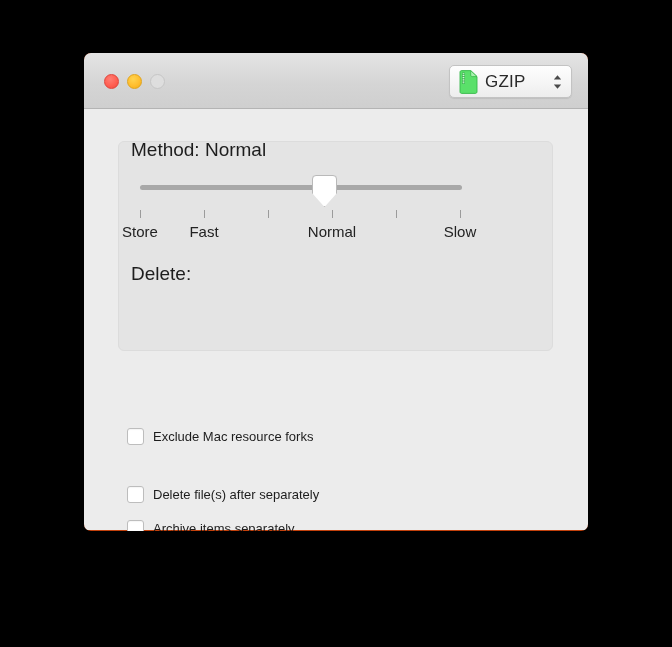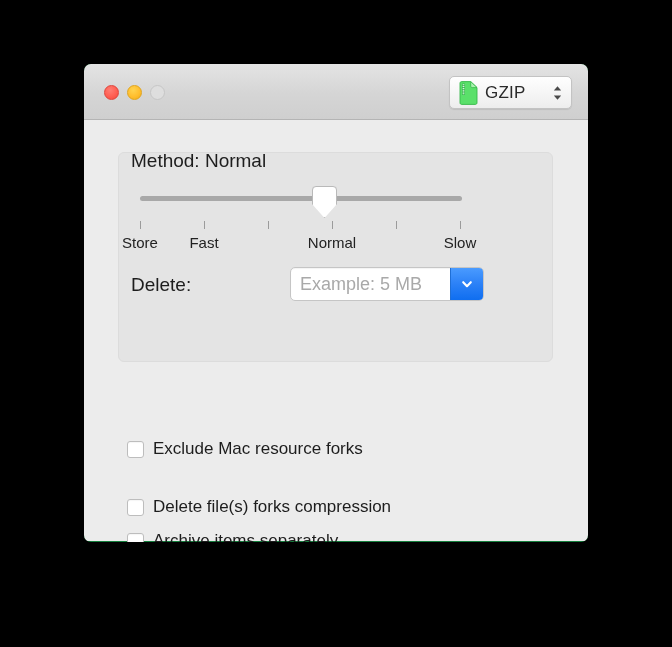--- a/index.html
+++ b/index.html
@@ -13,25 +13,25 @@
     position: relative;
     overflow: hidden;
     font-family: "Liberation Sans", sans-serif;
     -webkit-font-smoothing: antialiased;
   }
 
   
   #window {
     position: absolute;
     left: 84px;
-    top: 64px;
+    top: 53px;
     width: 504px;
     height: 478px;
     border-radius: 7px;
-    background: #15803d;
+    background: #c2410c;
     overflow: hidden;
     box-shadow: 0 10px 34px rgba(0,0,0,0.55);
   }
 
   
   #titlebar {
     position: relative;
     height: 56px;
     background: linear-gradient(to bottom, #e4e4e4 0%, #d5d5d5 55%, #cfcfcf 100%);
     border-bottom: 1px solid #b4b4b4;
@@ -241,21 +241,21 @@
     width: 17px;
     height: 17px;
     flex: 0 0 auto;
     background: #ffffff;
     border: 1px solid #bdbdbd;
     border-radius: 3px;
     box-sizing: border-box;
     box-shadow: inset 0 1px 1px rgba(0,0,0,0.04);
   }
   .checkbox-label {
-    font-size: 17px;
+    font-size: 13px;
     color: #1d1d1d;
     white-space: nowrap;
   }
   #cb-exclude { left: 43px; top: 319px; }
   #cb-delete  { left: 43px; top: 377px; }
   #cb-archive { left: 43px; top: 411px; }
 </style>
 </head>
 <body>
 
@@ -314,40 +314,30 @@
       <div class="slider-label" style="left:73px">Fast</div>
       <div class="slider-label" style="left:201px">Normal</div>
       <div class="slider-label" style="left:329px">Slow</div>
     </div>
 
     <div id="method-title">Method: Normal</div>
 
     <div id="split-row">
       <div id="split-label">Delete:</div>
 
-      <div id="split-combo">
-        <input id="split-input" type="text" value="" placeholder="Example: 5 MB" style="">
-        <div id="split-dropdown-button">
-          <span>
-            <svg viewBox="0 0 14 14" width="14" height="14">
-              <path d="M3.2 5.2 L7 9.2 L10.8 5.2" fill="none" stroke="#ffffff" stroke-width="2.1" stroke-linecap="round" stroke-linejoin="round"></path>
-            </svg>
-          </span>
-        </div>
-      </div>
     </div>
 
     <div class="checkbox-row" id="cb-exclude">
       <div class="checkbox-box"></div>
       <div class="checkbox-label">Exclude Mac resource forks</div>
     </div>
 
     <div class="checkbox-row" id="cb-delete">
       <div class="checkbox-box"></div>
-      <div class="checkbox-label">Delete file(s) forks compression</div>
+      <div class="checkbox-label">Delete file(s) after separately</div>
     </div>
 
     <div class="checkbox-row" id="cb-archive">
       <div class="checkbox-box"></div>
       <div class="checkbox-label">Archive items separately</div>
     </div>
 
   </div>
 </div>
 

